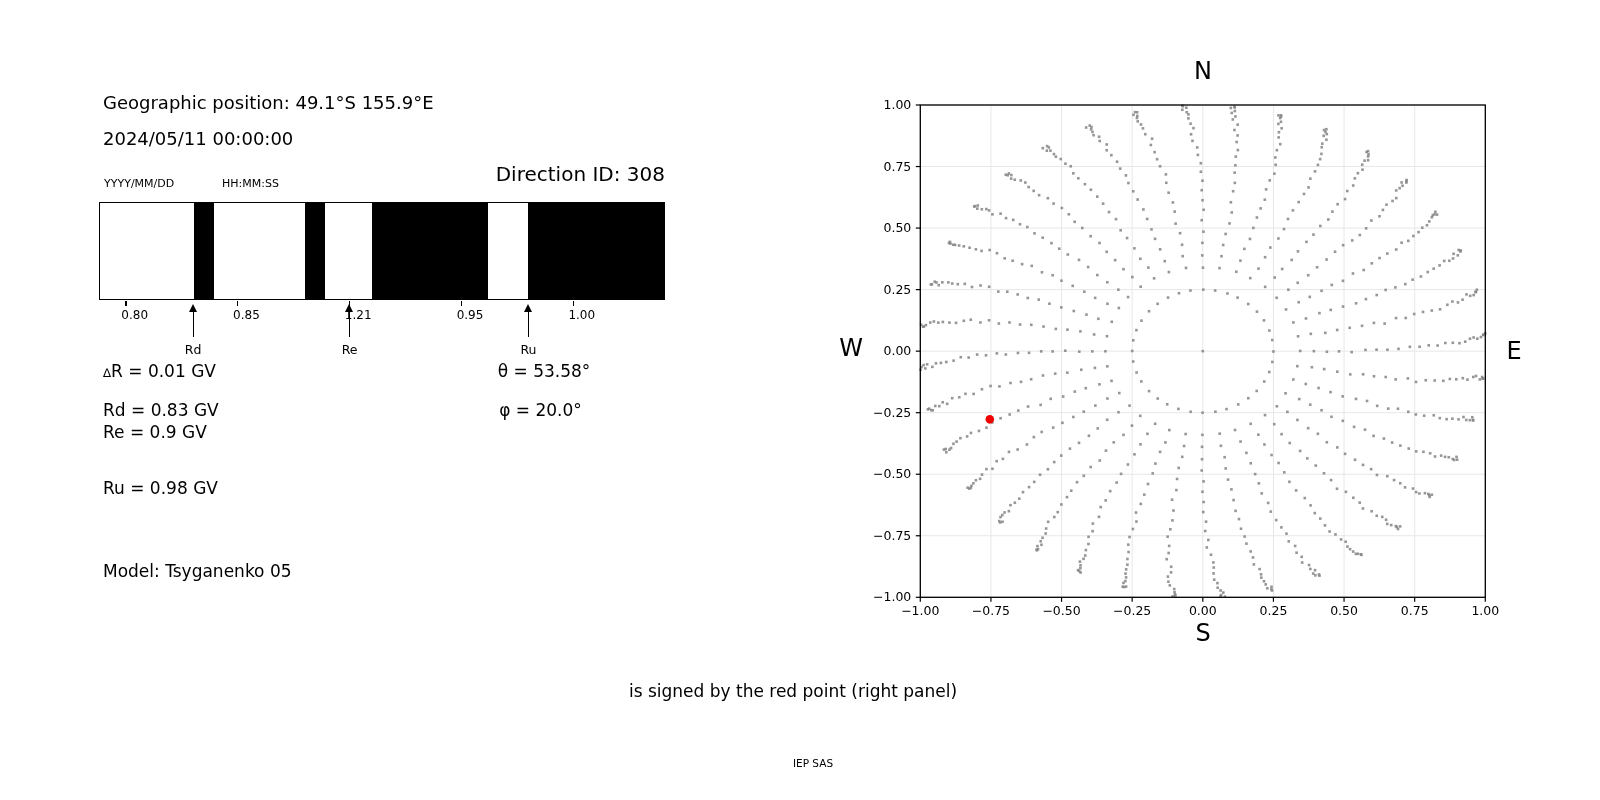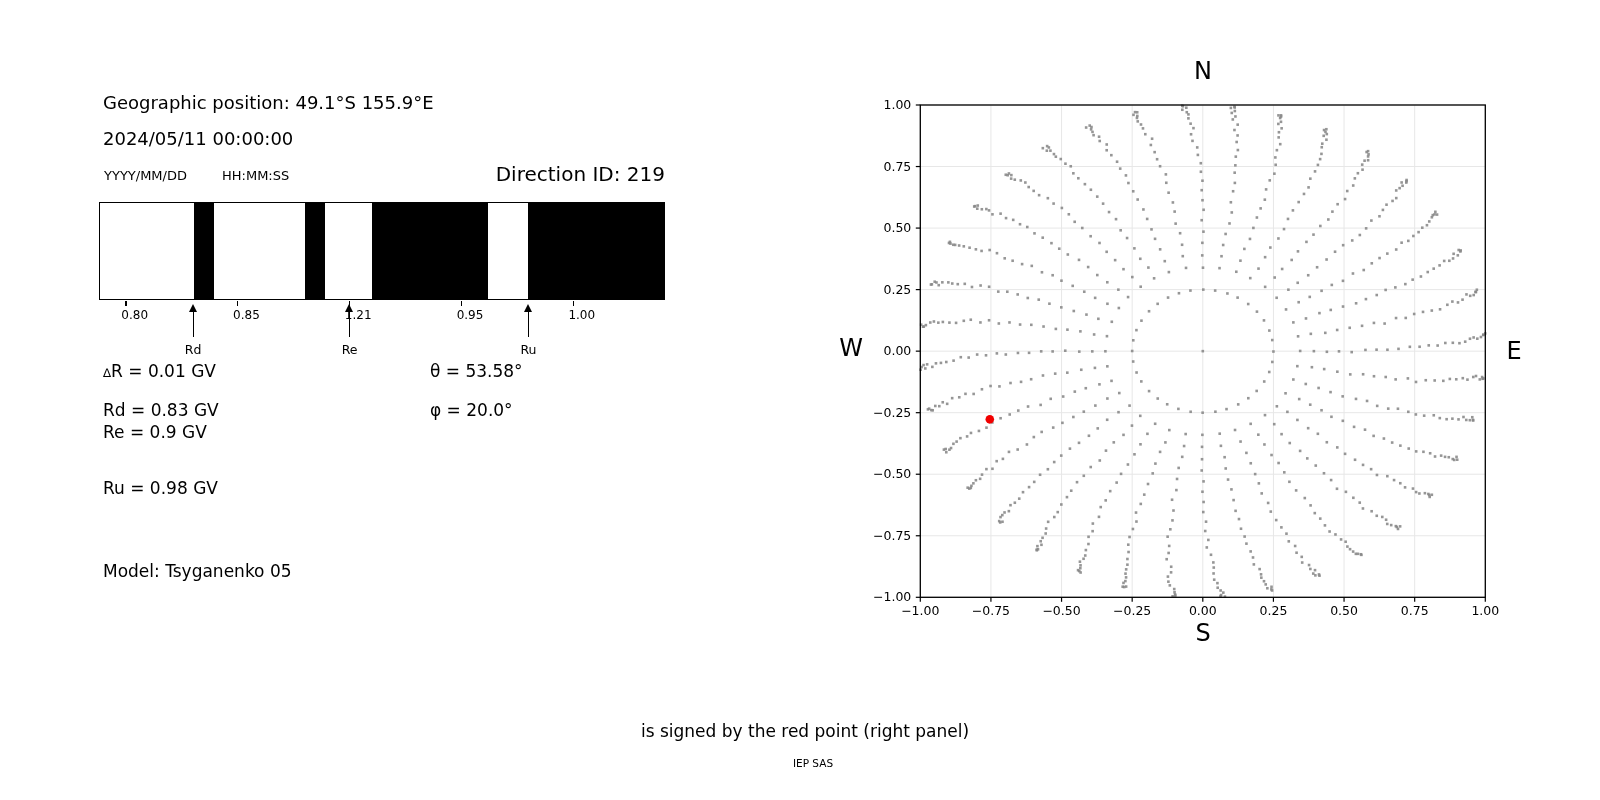--- a/index.html
+++ b/index.html
@@ -4,64 +4,64 @@
 <style>
   html,body{margin:0;padding:0;background:#ffffff;}
   #canvas{
     position:relative;width:1600px;height:800px;background:#ffffff;overflow:hidden;
     font-family:"DejaVu Sans","Liberation Sans",sans-serif;color:#000;
   }
   .abs{position:absolute;}
   
   .geo{left:103px;top:92px;font-size:18px;}
   .datetime{left:103px;top:128px;font-size:18px;}
-  .fmt{font-size:13px;top:168px;}
+  .fmt{font-size:11px;top:177px;}
   .fmt1{left:104px;}
   .fmt2{left:222px;}
   .dirid{left:365px;top:162px;width:300px;text-align:right;font-size:20px;}
   
   #bar-wrap{left:99px;top:202px;width:566px;height:98px;}
   #bar{position:absolute;left:0;top:0;width:566px;height:98px;background:#fff;border:1.2px solid #000;box-sizing:border-box;}
   .band{position:absolute;top:0;height:100%;background:#000;}
   .btick{position:absolute;width:1.2px;height:4.5px;background:#000;top:99px;}
   .bticklabel{position:absolute;top:106px;width:44px;text-align:right;font-size:12px;}
   .arrow{position:absolute;top:102px;width:0;}
   .arrow .stem{position:absolute;left:-0.6px;top:7px;width:1.2px;height:26px;background:#000;}
   .arrow .head{position:absolute;left:-4.5px;top:0;width:0;height:0;
     border-left:4.5px solid transparent;border-right:4.5px solid transparent;border-bottom:8px solid #000;}
   .arrow .alabel{position:absolute;left:-22px;top:38px;width:44px;text-align:center;font-size:12.5px;}
   
   .param{left:103px;font-size:17px;}
   .p-dr{top:361px;} .p-rd{top:400px;} .p-re{top:422px;} .p-ru{top:478px;} .p-model{top:517px;margin-top:44px;}
   .delta-sym{font-size:12px;}
-  .angle{text-align:left;font-size:17px;}
+  .angle{text-align:center;font-size:17px;}
   .p-theta{left:430px;top:361px;width:228px;}
   .p-phi{left:430px;top:400px;width:221px;}
   
   #dirplot{left:840px;top:48px;}
   .compass{font-size:24px;width:60px;text-align:center;}
   .c-n{left:1173px;top:57px;}
   .c-s{left:1173px;top:619px;}
   .c-w{left:821px;top:334px;}
   .c-e{left:1484px;top:337px;}
   
   .cap{left:0;width:1586px;text-align:center;font-size:17px;}
-  .cap1{top:689px;} .cap2{top:721px;margin-left:12px;}
+  .cap1{top:689px;} .cap2{top:681px;}
   .credit{left:0;width:1586px;text-align:center;font-size:10.5px;top:757px;margin-left:20px;}
 </style>
 </head>
 <body>
 
 <div id="canvas">
 
   <div class="abs geo">Geographic position: 49.1°S 155.9°E</div>
   <div class="abs datetime">2024/05/11 00:00:00</div>
   <div class="abs fmt fmt1">YYYY/MM/DD</div>
   <div class="abs fmt fmt2">HH:MM:SS</div>
-  <div class="abs dirid">Direction ID: 219</div>
+  <div class="abs dirid">Direction ID: 308</div>
 
   <div class="abs" id="bar-wrap">
     <div id="bar">
         <div class="band" style="left: 16.6272%; width: 3.5545%;"></div>
         <div class="band" style="left: 36.3744%; width: 3.5545%;"></div>
         <div class="band" style="left: 48.2227%; width: 20.5371%;"></div>
         <div class="band" style="left: 75.8689%; width: 24.1311%;"></div>
       </div>
     <div id="bar-axis">
         <div class="btick" style="left: 26.4482px;"></div>

